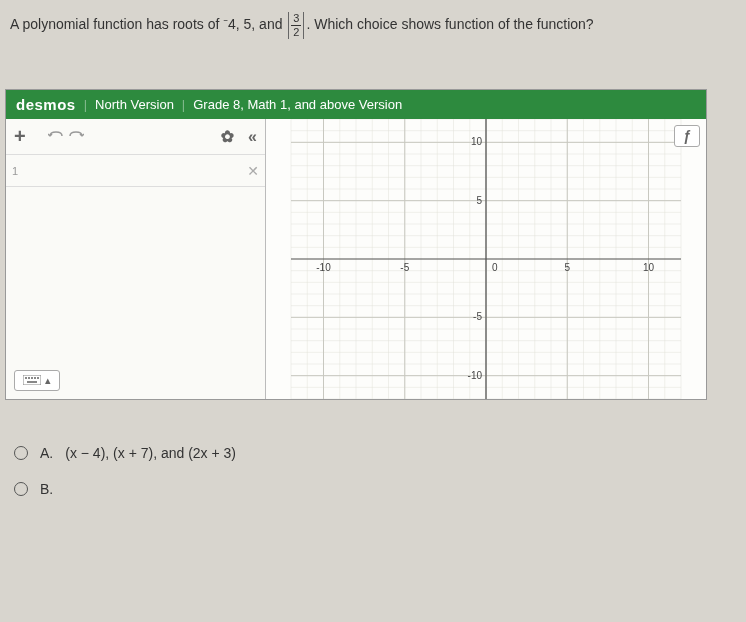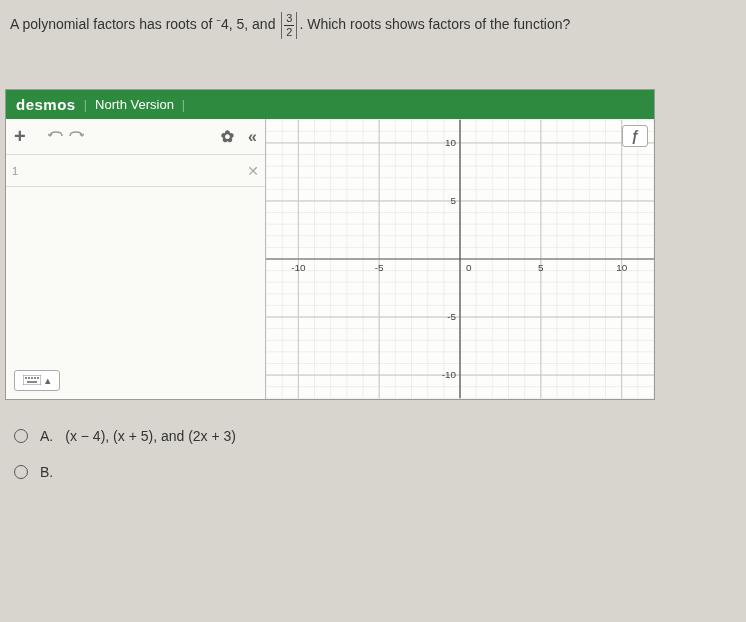--- a/index.html
+++ b/index.html
@@ -24,24 +24,24 @@
       line-height: 1;
       margin: 0 2px;
       border-left: 1px solid #666;
       border-right: 1px solid #666;
       padding: 1px 2px;
     }
     .fraction .num { display: block; border-bottom: 1px solid #333; padding: 0 2px 1px; }
     .fraction .den { display: block; padding: 1px 2px 0; }
     
     .desmos-container {
-      margin: 30px 5px 6px 5px;
+      margin: 30px 5px 23px 5px;
       background: #f5f5f0;
       border: 1px solid #999;
-      width: 650px;
+      width: 702px;
     }
     .desmos-header {
       background: #2d8a3e;
       color: #fff;
       display: flex;
       align-items: center;
       padding: 6px 10px;
       font-size: 13px;
     }
     .desmos-logo { font-weight: bold; font-size: 15px; letter-spacing: 0.5px; }
@@ -99,29 +99,30 @@
     }
     .radio {
       width: 14px; height: 14px; border: 1.5px solid #555;
       border-radius: 50%; flex-shrink: 0;
     }
   </style>
 </head>
 <body>
 
 <div class="question">
-  <span>A polynomial factors has roots of ⁻4, 5, and </span><span class="fraction"><span class="num">3</span><span class="den">2</span></span><span>. Which roots shows factors of the function?</span>
+  <span>A polynomial function has roots of ⁻4, 5, and </span><span class="fraction"><span class="num">3</span><span class="den">2</span></span><span>. Which choice shows function of the function?</span>
 </div>
 
 <div class="desmos-container">
   <div class="desmos-header">
     <span class="desmos-logo">desmos</span>
     <span class="desmos-divider">|</span>
     <span>North Version</span>
     <span class="desmos-divider">|</span>
+    <span>Grade 8, Math 1, and above Version</span>
   </div>
   <div class="desmos-body">
     <div class="left-panel">
       <div class="toolbar">
         <span class="tool-btn plus">+</span>
         <div class="undo-redo">
           <span><svg viewBox="0 0 16 12">
                 <path d="M2 6 Q2 2 8 2 Q14 2 14 6" fill="none" stroke="#999" stroke-width="1.5"></path>
                 <path d="M2 6 L0 4 M2 6 L4 4" stroke="#999" stroke-width="1.5"></path>
               </svg></span>
@@ -229,19 +230,19 @@
         <span>ƒ</span>
       </div>
     </div>
   </div>
 </div>
 
 <div class="answers">
   <div class="answer-option">
     <span class="radio"></span>
     <span>A.</span>
-    <span>(x − 4), (x + 5), and (2x + 3)</span>
+    <span>(x − 4), (x + 7), and (2x + 3)</span>
   </div>
   <div class="answer-option">
     <span class="radio"></span>
     <span>B.</span>
   </div>
 </div>
 
 </body></html>

